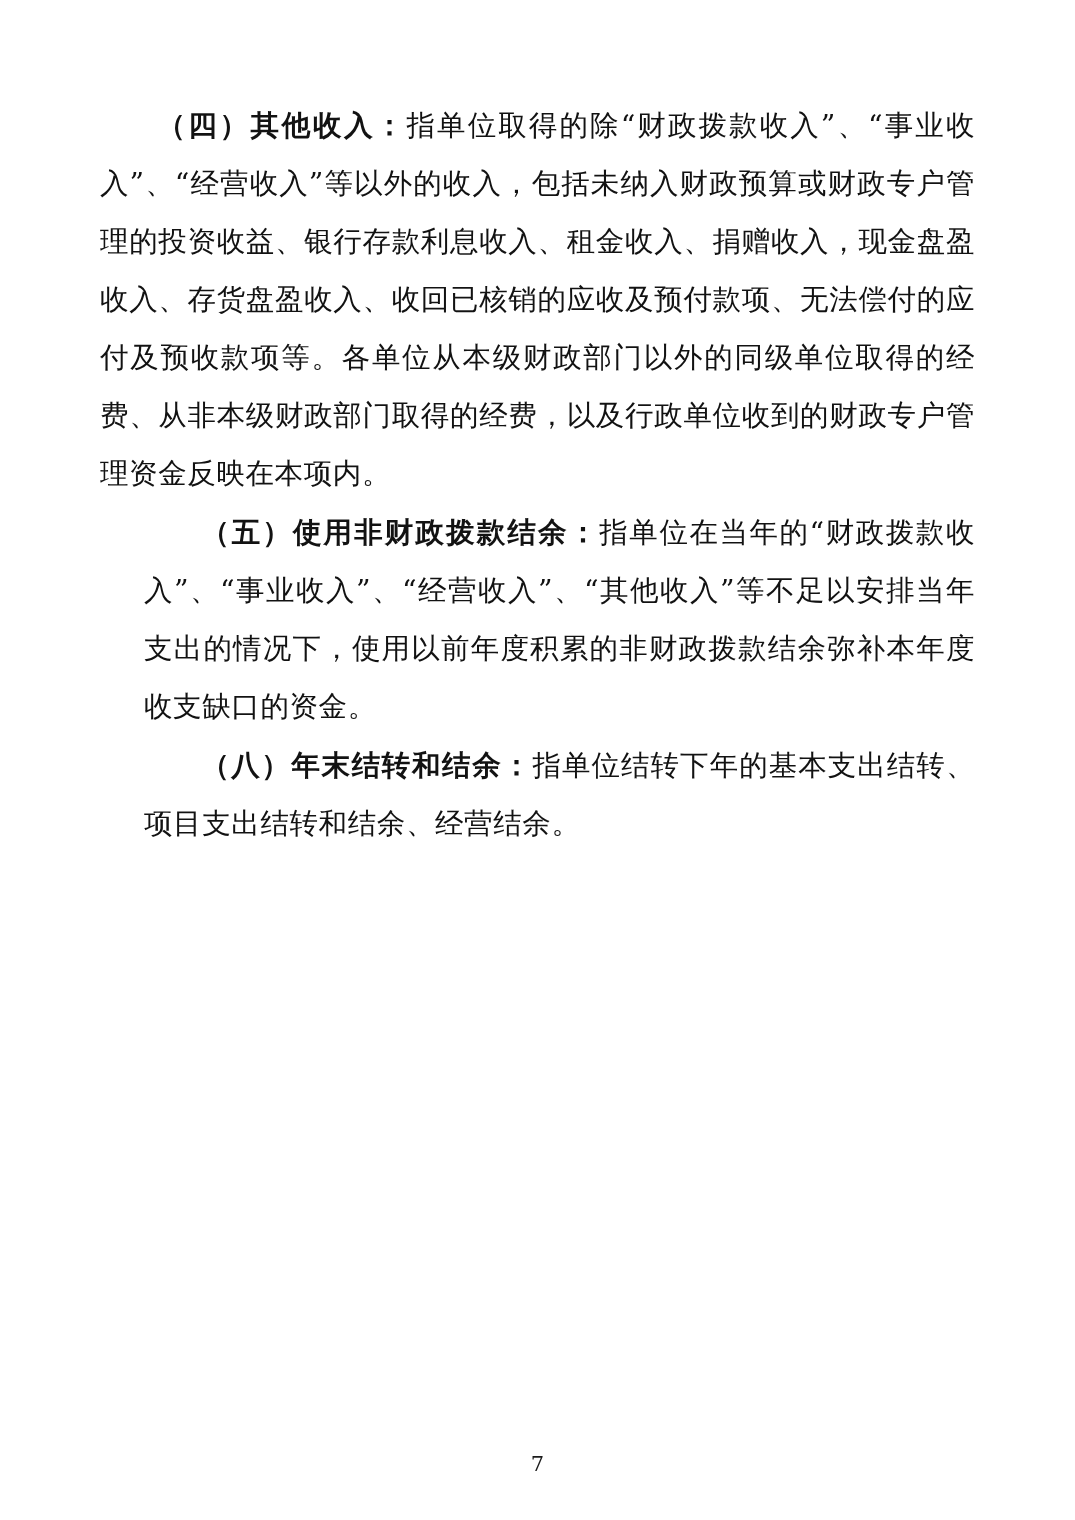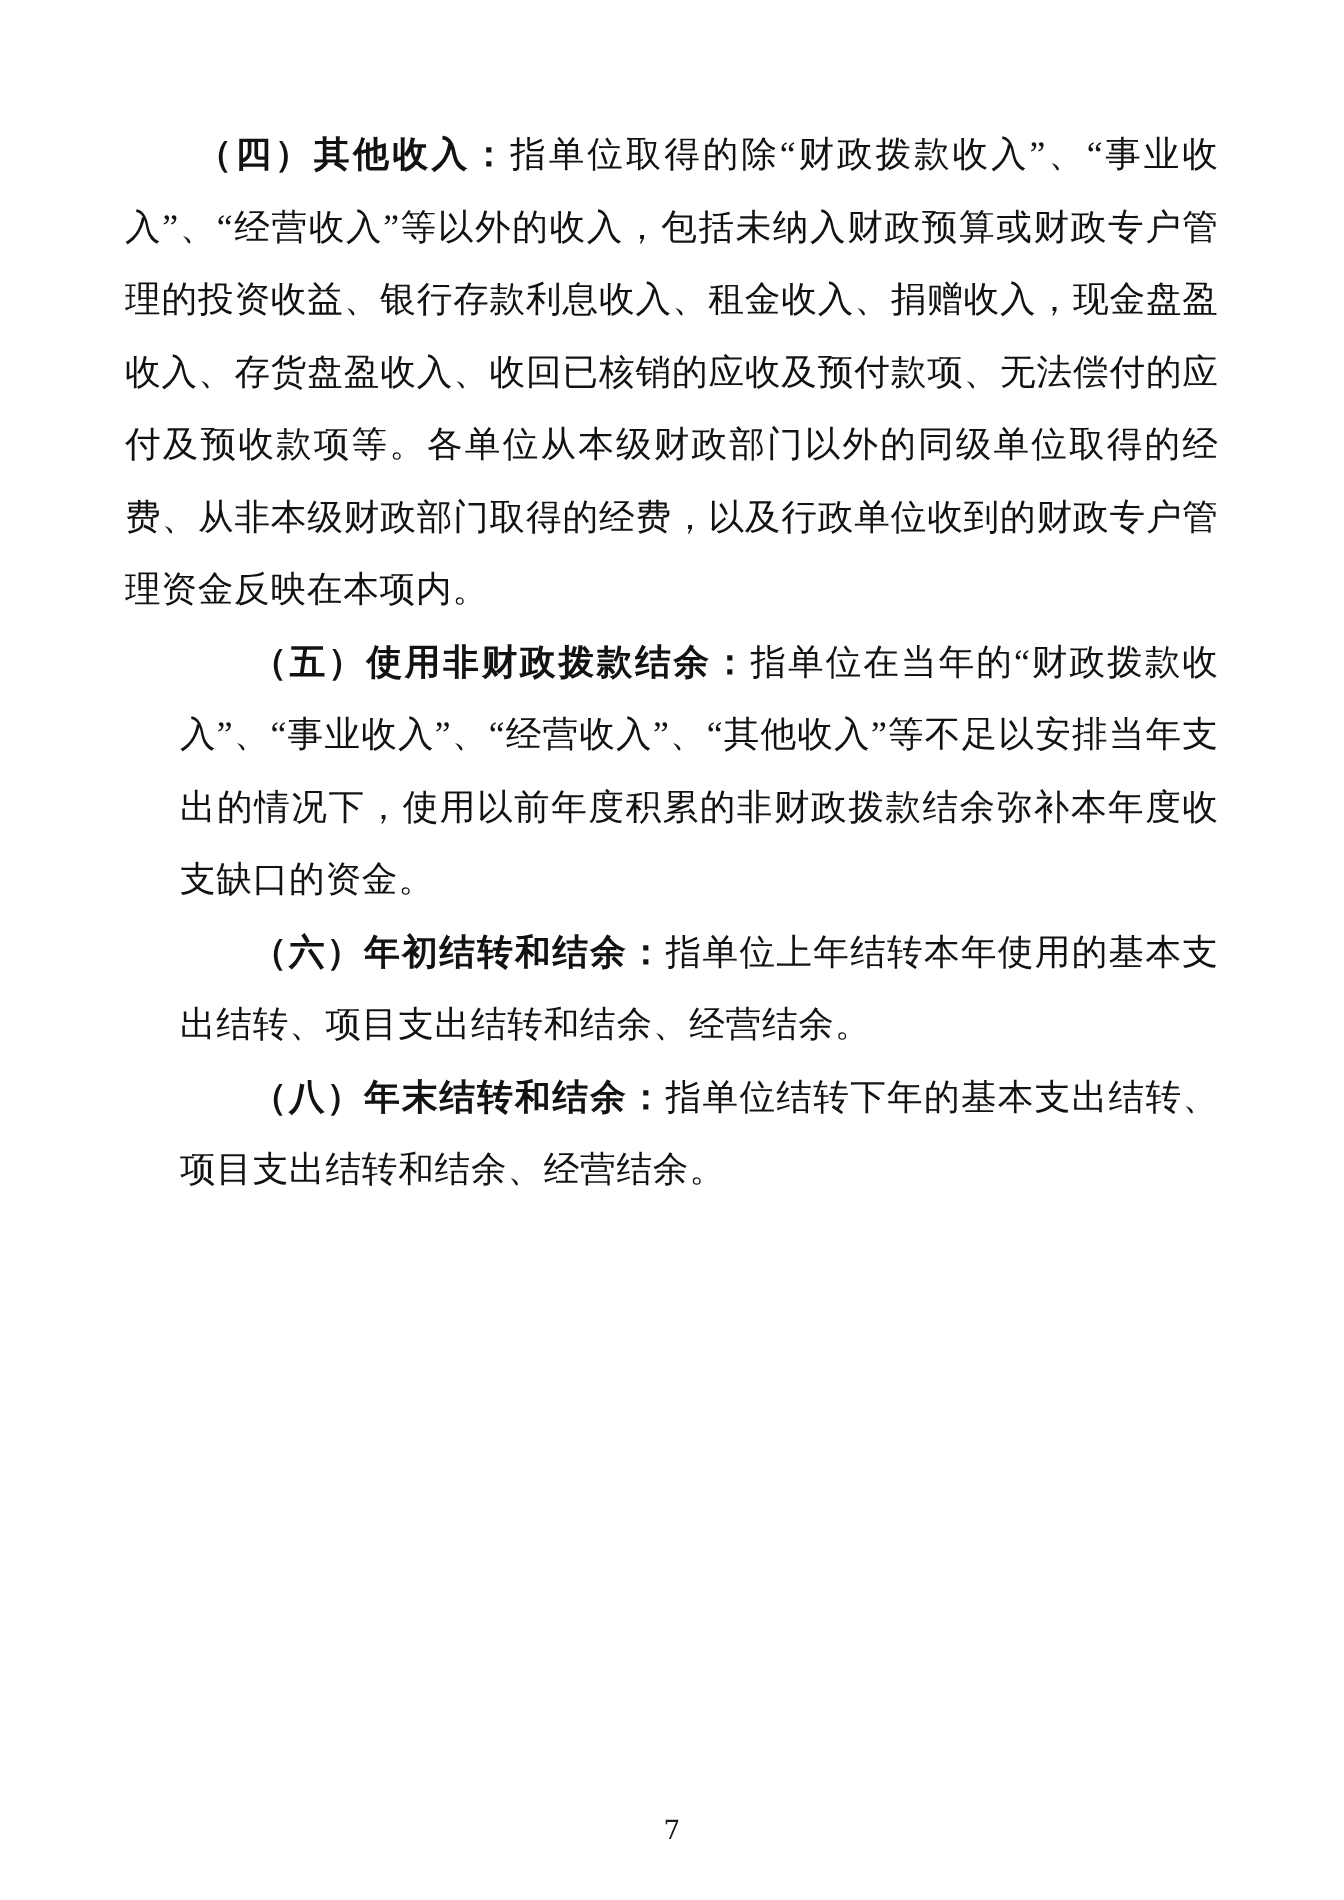--- a/index.html
+++ b/index.html
@@ -25,21 +25,20 @@
   }
   .para {
     font-size: 28.5px;
     line-height: 58px;
     text-align: justify;
     text-justify: inter-ideograph;
     text-indent: 2em;
     margin: 0 0 0 0;
     letter-spacing: 0.6px;
     color: #121212;
-    font-family: Liberation Serif, serif;
   }
   .para + .para {
     margin-top: 0px;
     margin-left: 44px;
   }
   .lead {
     font-weight: bold;
     letter-spacing: 1.2px;
   }
   .page-number {
@@ -56,21 +55,20 @@
 </head>
 <body>
 
 <div class="page">
   <div class="doc-body">
 
     <p class="para"><span class="lead">（四）其他收入：</span><span>指单位取得的除“财政拨款收入”、“事业收入”、“经营收入”等以外的收入，包括未纳入财政预算或财政专户管理的投资收益、银行存款利息收入、租金收入、捐赠收入，现金盘盈收入、存货盘盈收入、收回已核销的应收及预付款项、无法偿付的应付及预收款项等。各单位从本级财政部门以外的同级单位取得的经费、从非本级财政部门取得的经费，以及行政单位收到的财政专户管理资金反映在本项内。</span></p>
 
     <p class="para"><span class="lead">（五）使用非财政拨款结余：</span><span>指单位在当年的“财政拨款收入”、“事业收入”、“经营收入”、“其他收入”等不足以安排当年支出的情况下，使用以前年度积累的非财政拨款结余弥补本年度收支缺口的资金。</span></p>
 
-    <p class="para"><span class="lead">（六）年初结转和结余：</span><span>指单位上年结转本年使用的基本支出结转、项目支出结转和结余、经营结余。</span></p>
 
 
     <p class="para"><span class="lead">（八）年末结转和结余：</span><span>指单位结转下年的基本支出结转、项目支出结转和结余、经营结余。</span></p>
 
 
   </div>
 
   <div class="page-number">7</div>
 </div>
 

